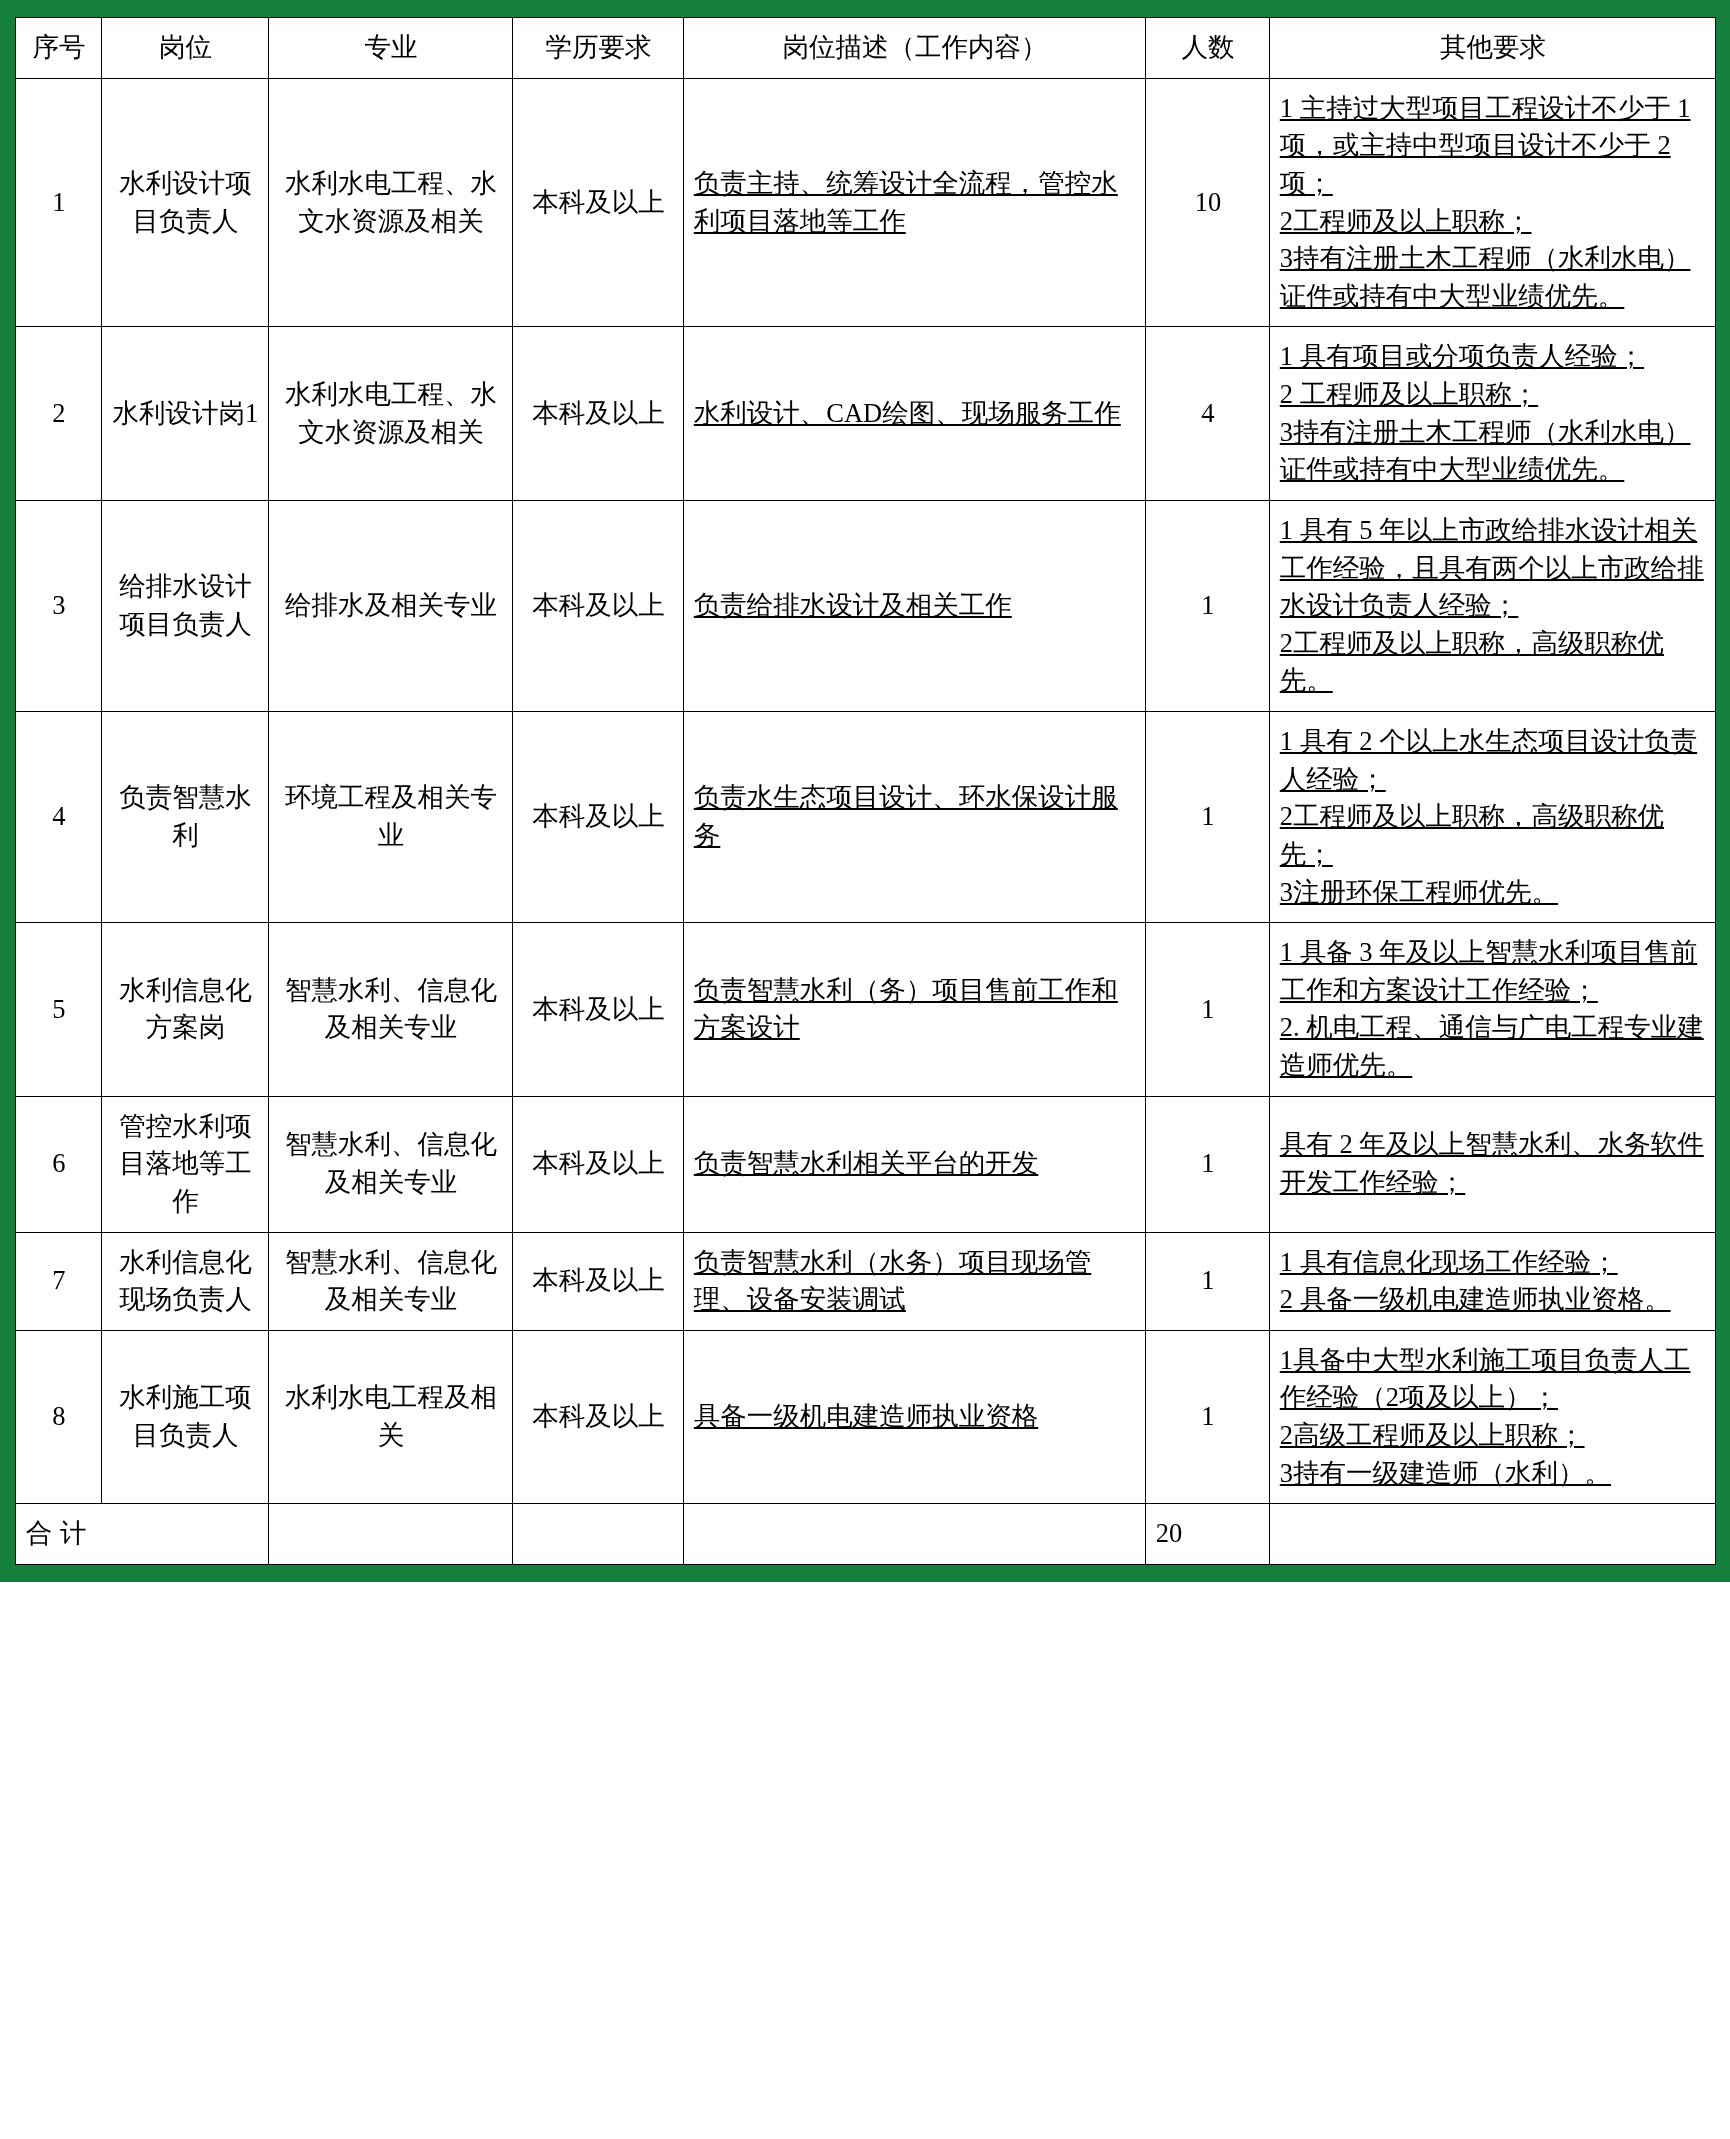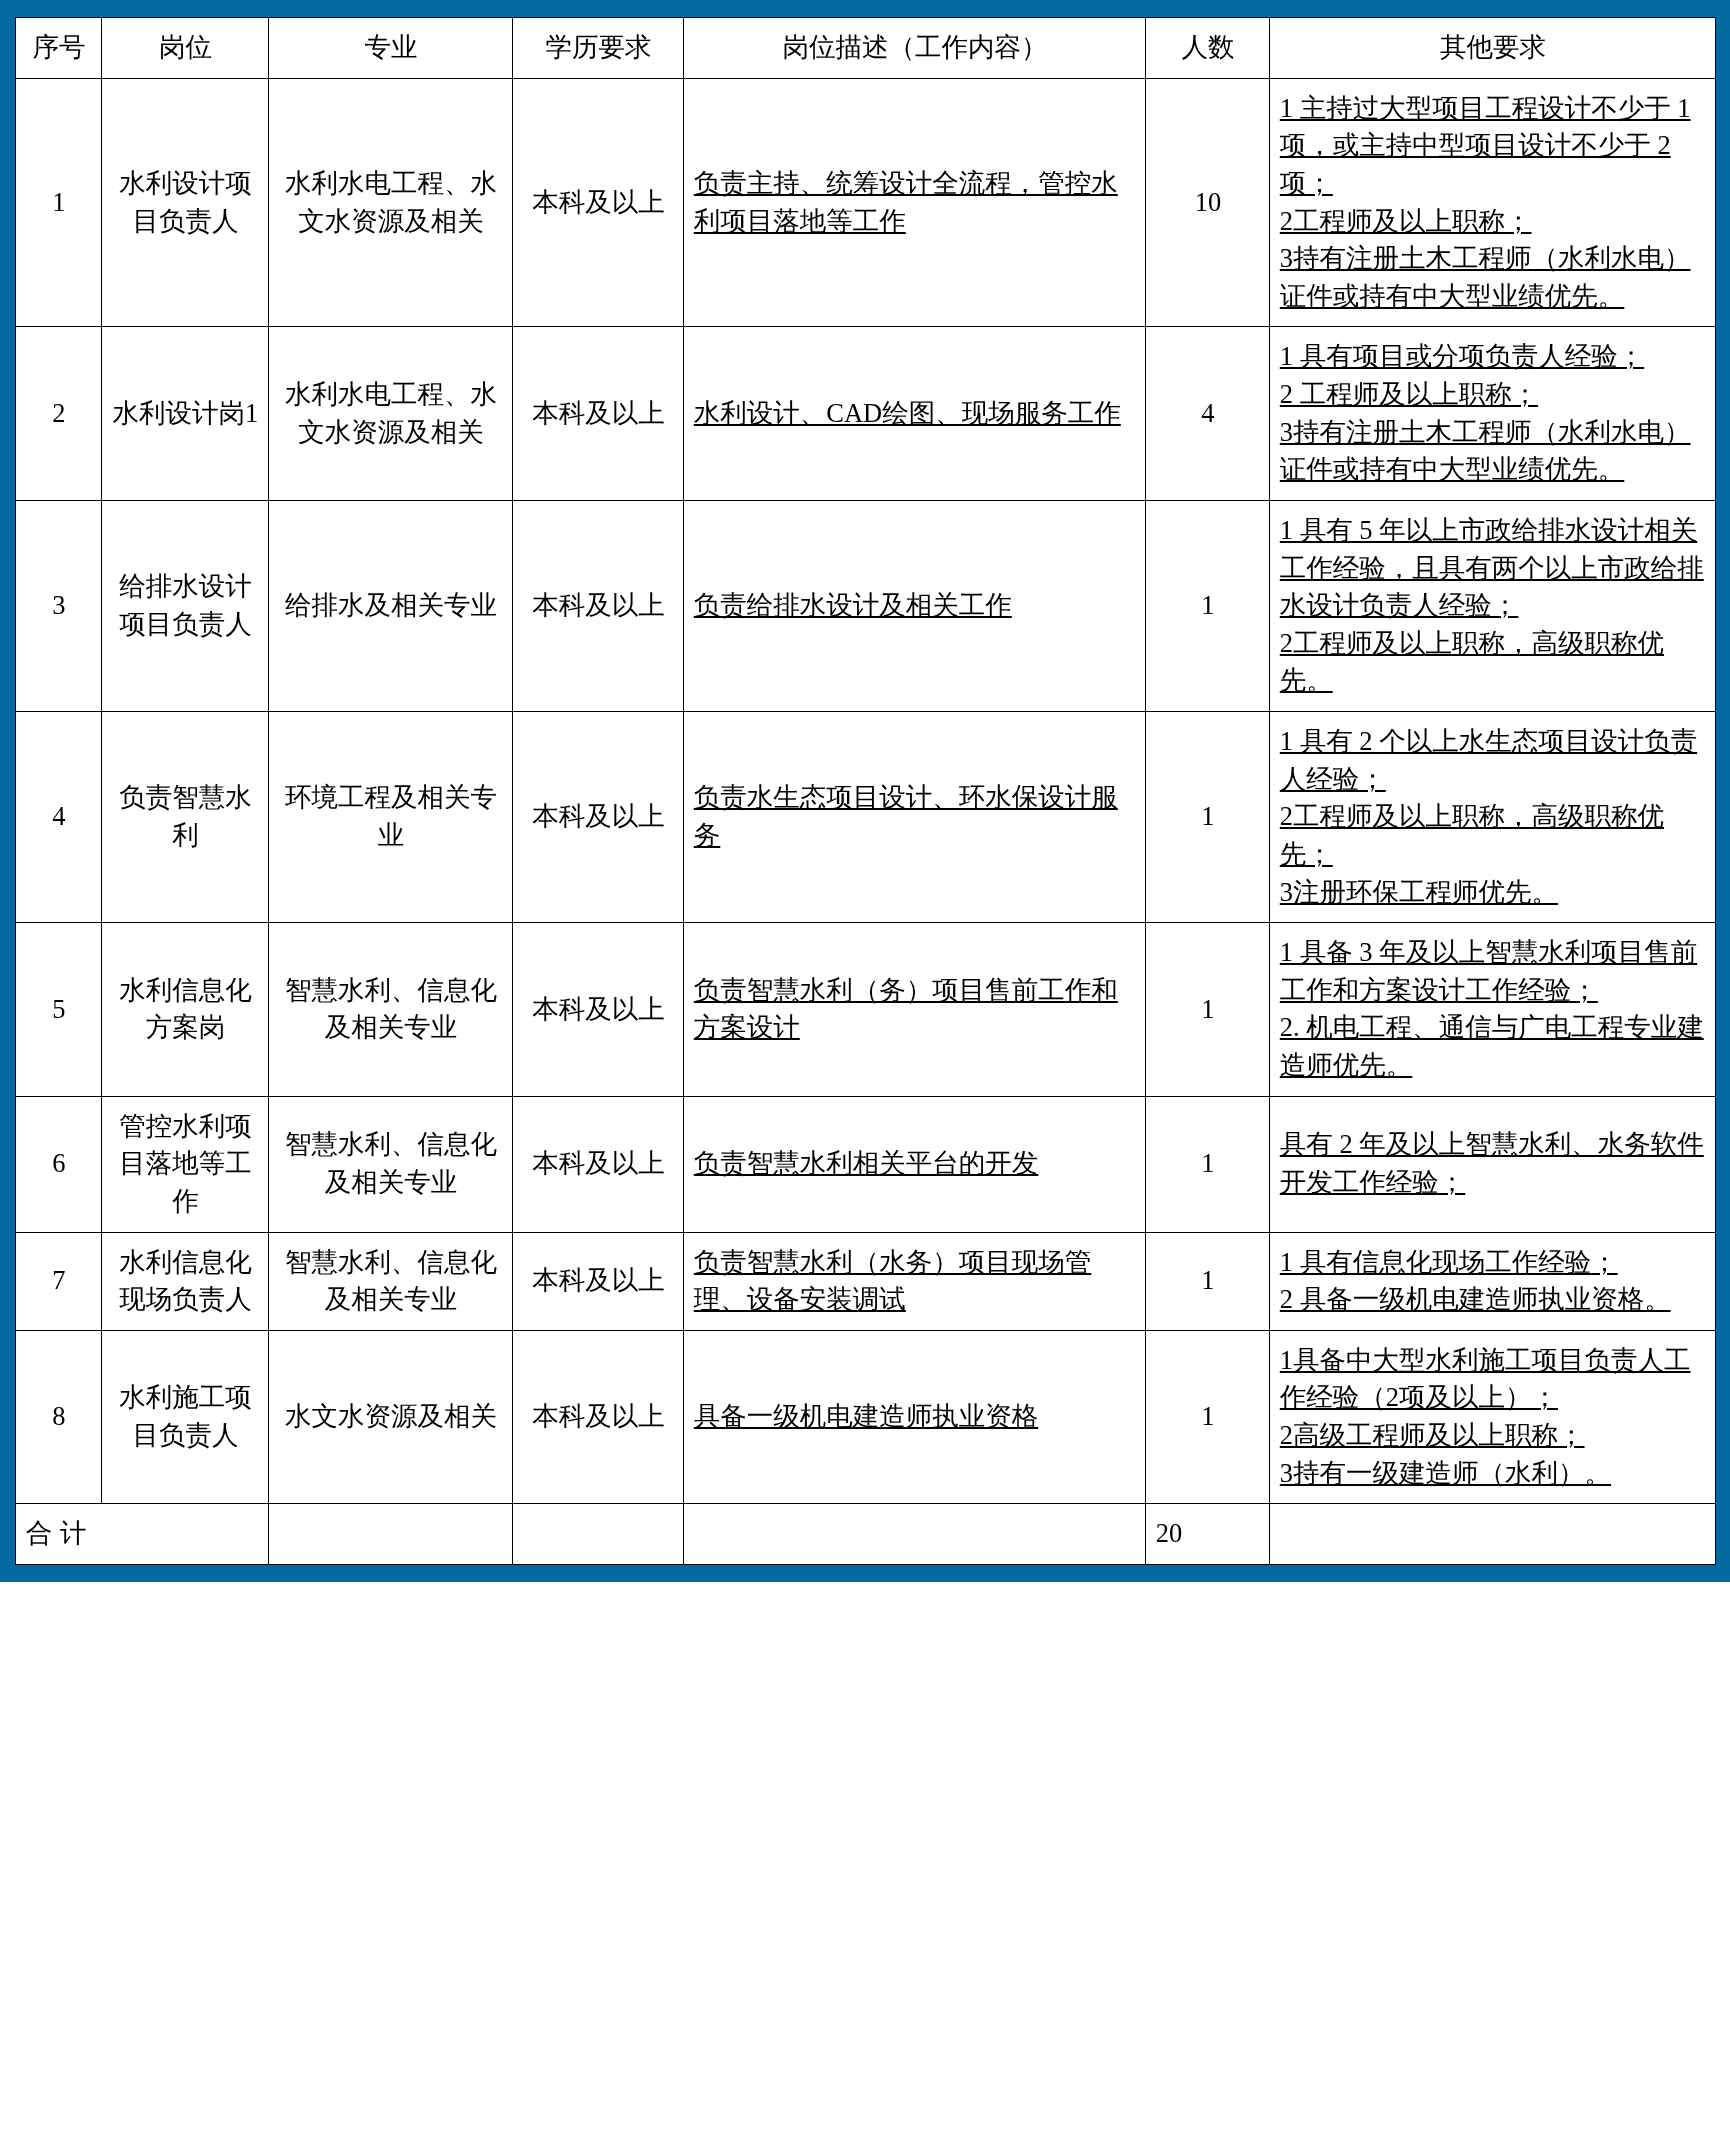--- a/index.html
+++ b/index.html
@@ -8,21 +8,21 @@
     background: #ffffff;
   }
   body {
     font-family: "Liberation Serif", serif;
     width: 1730px;
   }
   .page {
     width: 1730px;
     box-sizing: border-box;
     padding: 17px 15.4px 17px 15.4px;
-    background: #0369a1;
+    background: #15803d;
   }
   table.job-table {
     border-collapse: collapse;
     width: 1700px;
     table-layout: fixed;
     background: #ffffff;
   }
   table.job-table td, table.job-table th {
     border: 1.7px solid #000000;
     vertical-align: middle;
@@ -155,21 +155,21 @@
         <td class="ctr">智慧水利、信息化及相关专业</td>
         <td class="ctr">本科及以上</td>
         <td class="lft cell-pad-l">负责智慧水利（水务）项目现场管理、设备安装调试</td>
         <td class="ctr">1</td>
         <td class="lft cell-pad-l multi">1 具有信息化现场工作经验；
 2 具备一级机电建造师执业资格。</td>
       </tr>
       <tr>
         <td class="ctr">8</td>
         <td class="ctr">水利施工项目负责人</td>
-        <td class="ctr">水文水资源及相关</td>
+        <td class="ctr">水利水电工程及相关</td>
         <td class="ctr">本科及以上</td>
         <td class="lft cell-pad-l">具备一级机电建造师执业资格</td>
         <td class="ctr">1</td>
         <td class="lft cell-pad-l multi">1具备中大型水利施工项目负责人工作经验（2项及以上）；
 2高级工程师及以上职称；
 3持有一级建造师（水利）。</td>
       </tr>
       <tr class="total-row">
         <td colspan="2" class="ctr total-label">合计</td>
         <td></td>

